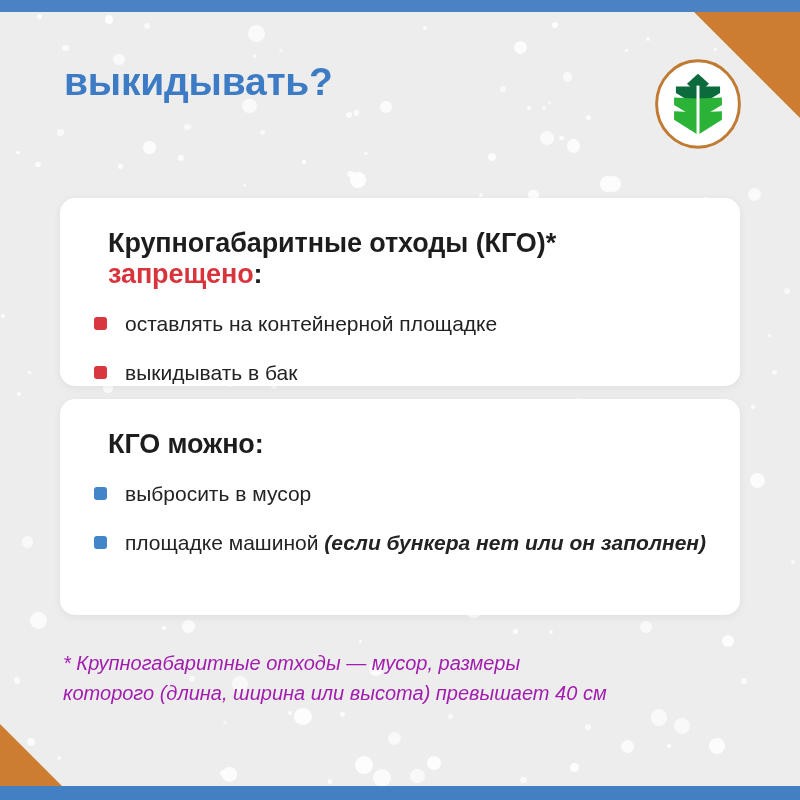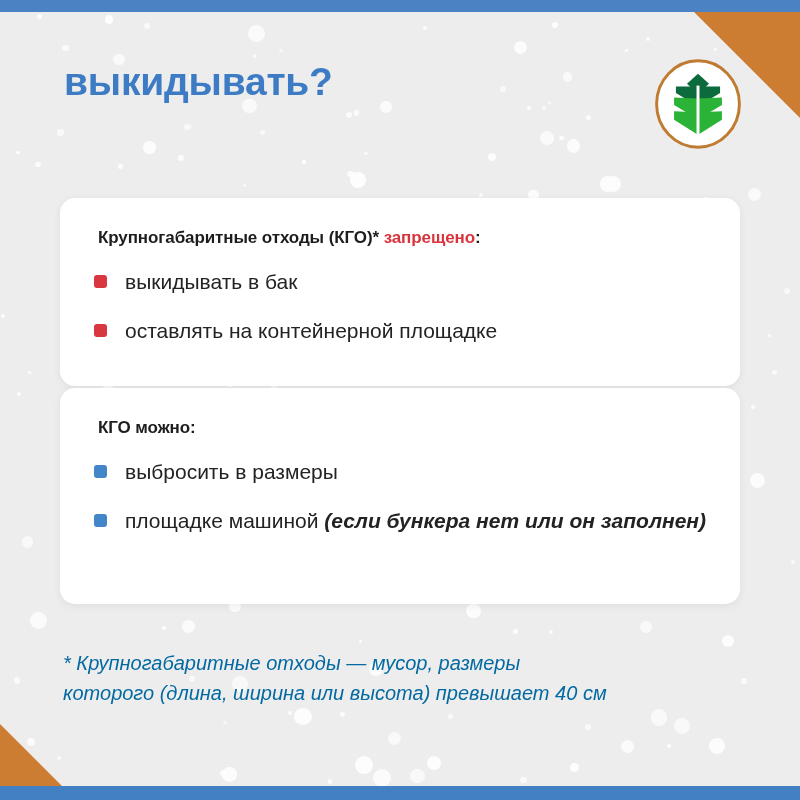--- a/index.html
+++ b/index.html
@@ -103,27 +103,27 @@
     left: 60px;
     width: 680px;
     background: #ffffff;
     border-radius: 15px;
     box-shadow: 0 2px 7px rgba(130,130,130,0.13);
     z-index: 5;
     box-sizing: border-box;
     padding: 30px 34px 26px 34px;
   }
   #card-forbidden { top: 198px; height: 188px; }
-  #card-allowed   { top: 388px; height: 216px; }
+  #card-allowed   { top: 399px; height: 216px; }
 
   .card-heading {
-    font-size: 17px;
+    font-size: 27px;
     font-weight: bold;
     color: #1d1d1d;
-    margin: 0 0 10px 4px;
+    margin: 0 0 10px 14px;
     letter-spacing: -0.1px;
   }
   .card-heading .accent-red { color: #d8343c; }
 
   ul.bullets {
     list-style: none;
     margin: 0;
     padding: 0;
   }
   ul.bullets li {
@@ -153,21 +153,21 @@
 
   
   .footnote {
     position: absolute;
     left: 63px;
     top: 648px;
     width: 690px;
     font-size: 20px;
     line-height: 1.50;
     font-style: italic;
-    color: #0369a1;
+    color: #a21caf;
     z-index: 5;
   }
   .footnote .fline { display: block; }
 </style>
 </head>
 <body>
 
 <div id="poster">
 
   <div class="dots">
@@ -393,37 +393,37 @@
     </svg>
   </div>
 
   <section class="card" id="card-forbidden">
     <div class="card-heading">
       <span>Крупногабаритные отходы (КГО)* </span><span class="accent-red">запрещено</span><span>:</span>
     </div>
     <ul class="bullets">
       <li>
         <span class="bullet red"></span>
-        <span class="bullet-text">выкидывать в бак</span>
+        <span class="bullet-text">оставлять на контейнерной площадке</span>
       </li>
       <li>
         <span class="bullet red"></span>
-        <span class="bullet-text">оставлять на контейнерной площадке</span>
+        <span class="bullet-text">выкидывать в бак</span>
       </li>
     </ul>
   </section>
 
   <section class="card" id="card-allowed">
     <div class="card-heading">
       <span>КГО можно</span><span>:</span>
     </div>
     <ul class="bullets">
       <li>
         <span class="bullet blue"></span>
-        <span class="bullet-text">выбросить в размеры</span>
+        <span class="bullet-text">выбросить в мусор</span>
       </li>
       <li>
         <span class="bullet blue"></span>
         <span class="bullet-text"><span>площадке машиной </span><span class="ital">(если бункера нет или он заполнен)</span></span>
       </li>
     </ul>
   </section>
 
   <div class="footnote">
     <span class="fline">* Крупногабаритные отходы —  мусор, размеры</span>

